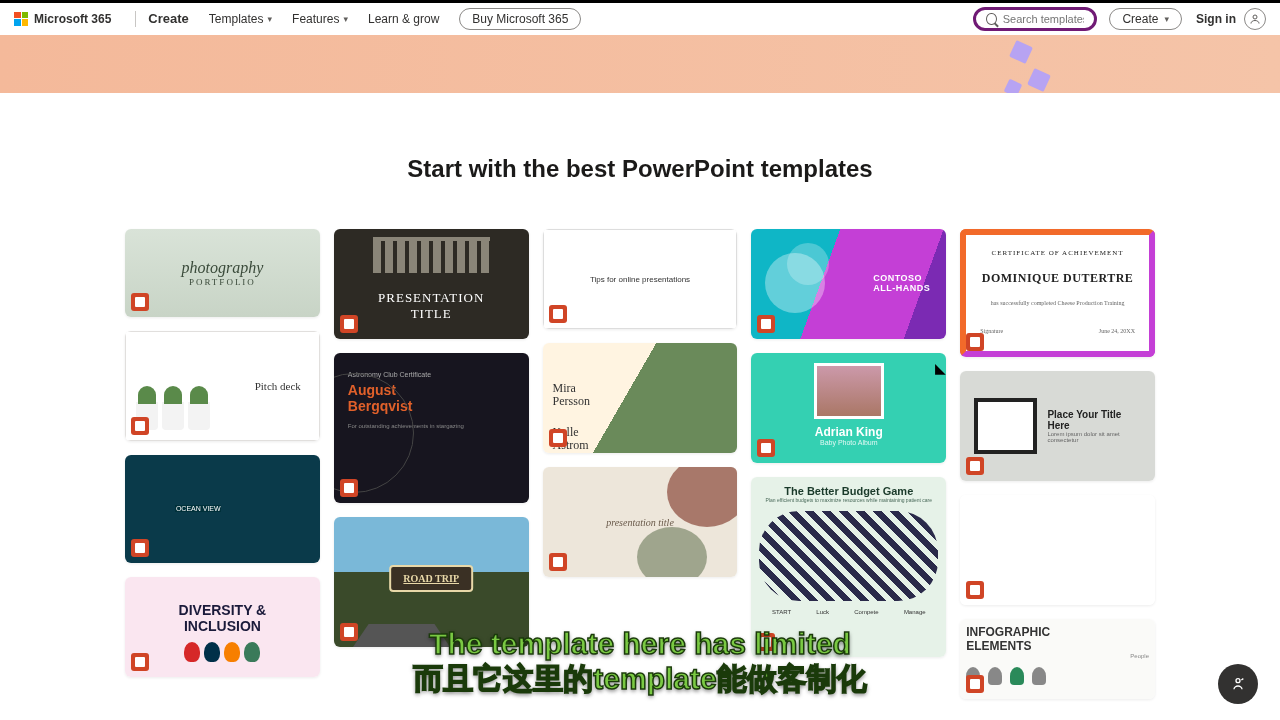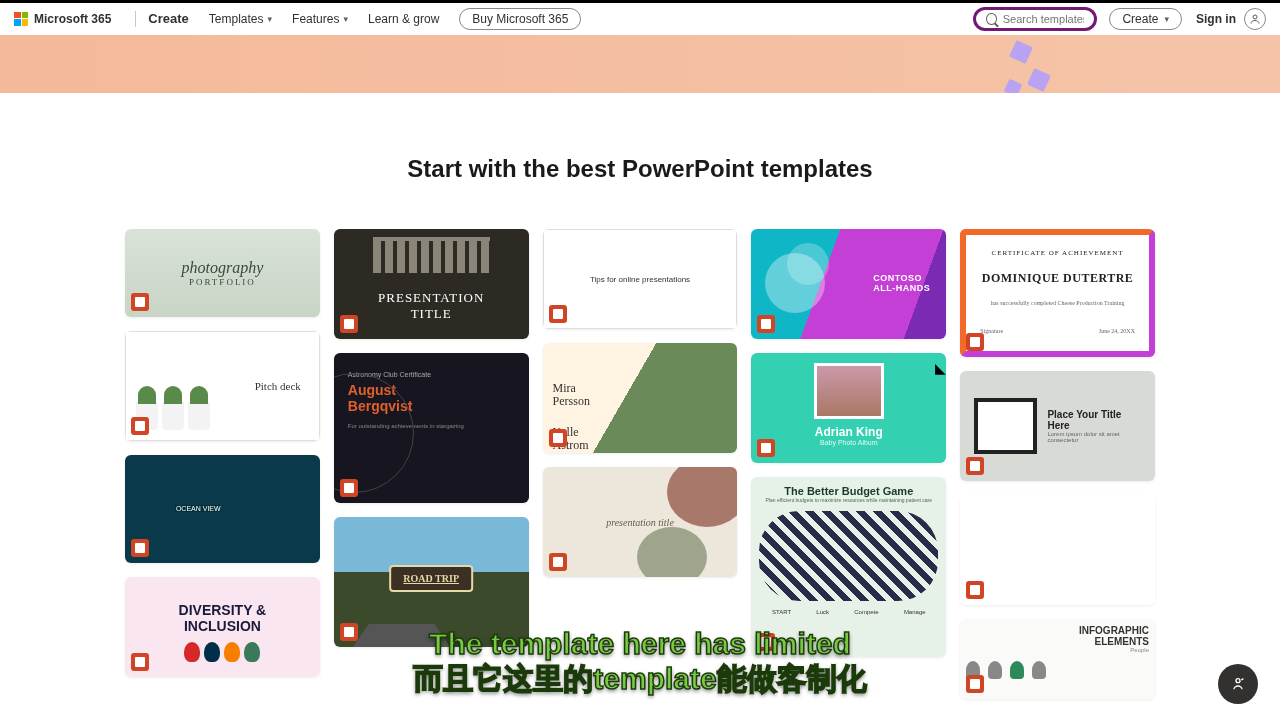--- a/index.html
+++ b/index.html
@@ -90,21 +90,21 @@
 .t-budget .labs{font-size:6px;color:#333;margin-top:8px;display:flex;justify-content:space-around;}
 .t-info{height:110px;background:#fff;display:flex;flex-direction:row;padding:4px;gap:3px;}
 .t-info .col{flex:1;background:linear-gradient(#8a6a4a,#3a4a6a);} .t-info .lbl{position:absolute;bottom:4px;font-size:6px;color:#fff;width:100%;display:flex;justify-content:space-around;}
 .t-div{height:100px;background:#fae6f0;color:#1a1a3a;font-family:Arial;font-weight:800;flex-direction:column;padding-top:10px;}
 .t-div .d1{font-size:14px;} .t-div .ppl{display:flex;gap:4px;margin-top:8px;}
 .t-div .ppl span{width:16px;height:20px;border-radius:50% 50% 40% 40%;}
 .t-div .ppl span:nth-child(1){background:#d62828;} .t-div .ppl span:nth-child(2){background:#003049;}
 .t-div .ppl span:nth-child(3){background:#f77f00;} .t-div .ppl span:nth-child(4){background:#3a7a5a;}
 .t-tips{height:100px;background:#fff;border:1px solid #ddd;color:#333;font-family:Arial;font-size:8px;padding:6px;}
 .t-graph{height:80px;background:#fafaf8;padding:6px;font-family:Arial;color:#333;display:block;}
-.t-graph .g1{font-size:10px;font-weight:700;text-align:right;} .t-graph .g2{font-size:6px;color:#888;text-align:right;}
+.t-graph .g1{font-size:12px;font-weight:700;text-align:left;} .t-graph .g2{font-size:6px;color:#888;text-align:right;}
 .t-graph .icons{display:flex;gap:8px;margin-top:8px;} .t-graph .icons span{width:14px;height:18px;background:#888;border-radius:50% 50% 4px 4px;}
 .t-graph .icons span:nth-child(3){background:#2a8a5a;}
 
 
 .subs{position:absolute;left:0;right:0;bottom:24px;text-align:center;pointer-events:none;}
 .subs .s{font-size:30px;font-weight:700;color:#7ac943;-webkit-text-stroke:1.5px #1a3a0a;text-shadow:0 2px 4px rgba(0,0,0,.6);line-height:1.15;}
 
 
 .fab{position:absolute;right:22px;bottom:16px;width:40px;height:40px;border-radius:50%;background:#323130;color:#fff;display:flex;align-items:center;justify-content:center;cursor:pointer;font-size:16px;}
 

